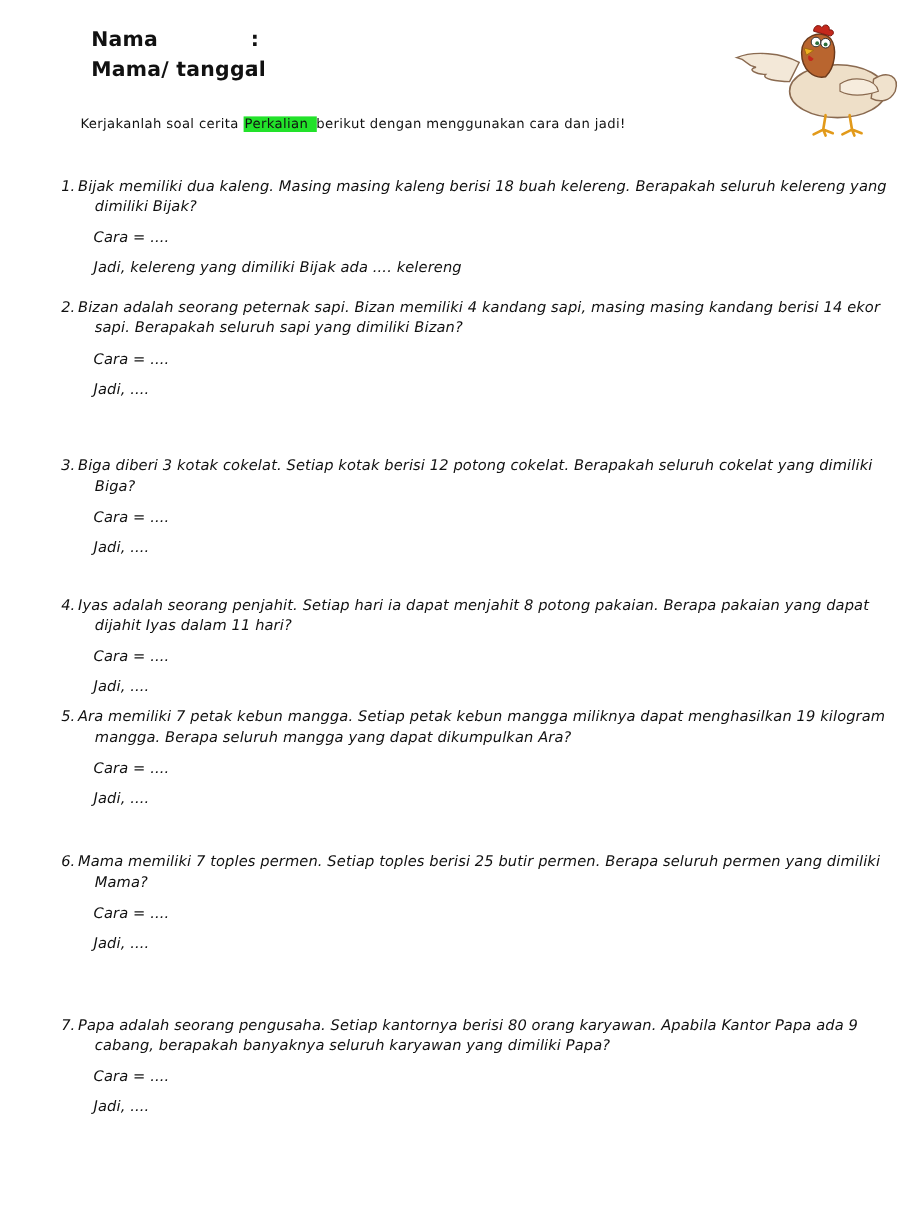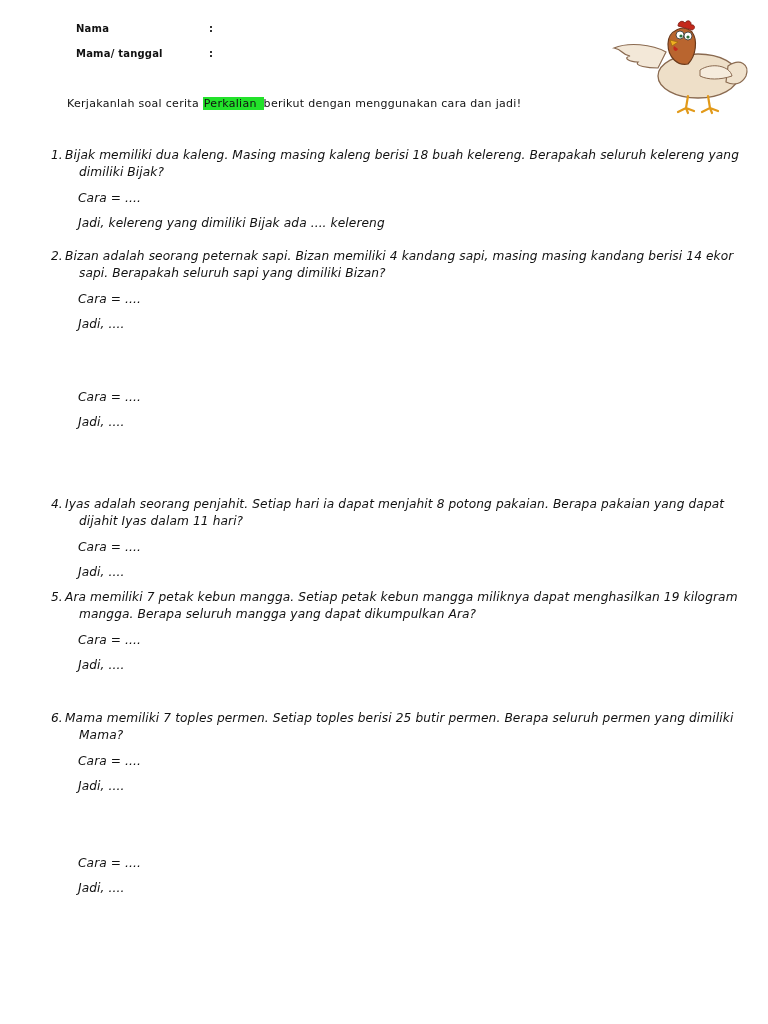--- a/index.html
+++ b/index.html
@@ -1,20 +1,20 @@
 <!DOCTYPE html>
 <html><head>
 <meta charset="utf-8">
 <style>
   html, body { margin: 0; padding: 0; }
   body {
     width: 768px; height: 1024px; background: #ffffff; position: relative; overflow: hidden;
     font-family: "DejaVu Sans", sans-serif; color: #111111;
   }
-  .hdr-row { position: absolute; left: 76px; font-size: 10px; font-weight: bold; letter-spacing: 0.2px; }
+  .hdr-row { position: absolute; left: 76px; font-size: 17px; font-weight: bold; letter-spacing: 0.2px; }
   .hdr-row .colon { position: absolute; left: 133px; top: 0; }
   .instruction { position: absolute; left: 67px; top: 97px; font-size: 11px; font-weight: normal; letter-spacing: 0.3px; white-space: nowrap; }
   .hl { background: #22e22a; padding: 0 3px 0 1px; }
   .chicken { position: absolute; left: 608px; top: 18px; width: 145px; height: 98px; }
   .q { position: absolute; left: 51px; width: 690px; font-size: 12.2px; line-height: 17px; letter-spacing: 0.1px; font-style: italic; }
   .q .stem { display: block; padding-left: 28px; text-indent: -28px; }
   .q .num { display: inline-block; width: 14px; text-indent: 0; }
   .q .sub { display: block; padding-left: 27px; }
   .q .cara { margin-top: 9px; }
   .q .jadi { margin-top: 8px; }
@@ -68,20 +68,21 @@
   <span class="sub jadi">Jadi, kelereng yang dimiliki Bijak ada .... kelereng</span>
 </div>
 
 <div class="q" style="top:248px">
   <span class="stem"><span class="num">2.</span><span>Bizan adalah seorang peternak sapi. Bizan memiliki 4 kandang sapi, masing masing kandang berisi 14 ekor sapi. Berapakah seluruh sapi yang dimiliki Bizan?</span></span>
   <span class="sub cara">Cara = ....</span>
   <span class="sub jadi">Jadi, ....</span>
 </div>
 
 <div class="q" style="top:380px">
+  <span class="stem"><span class="num">3.</span><span>Biga diberi 3 kotak cokelat. Setiap kotak berisi 12 potong cokelat. Berapakah seluruh cokelat yang dimiliki Biga?</span></span>
   <span class="sub cara">Cara = ....</span>
   <span class="sub jadi">Jadi, ....</span>
 </div>
 
 <div class="q" style="top:496px">
   <span class="stem"><span class="num">4.</span><span>Iyas adalah seorang penjahit. Setiap hari ia dapat menjahit 8 potong pakaian. Berapa pakaian yang dapat dijahit Iyas dalam 11 hari?</span></span>
   <span class="sub cara">Cara = ....</span>
   <span class="sub jadi">Jadi, ....</span>
 </div>
 
@@ -91,15 +92,16 @@
   <span class="sub jadi">Jadi, ....</span>
 </div>
 
 <div class="q" style="top:710px">
   <span class="stem"><span class="num">6.</span><span>Mama memiliki 7 toples permen. Setiap toples berisi 25 butir permen. Berapa seluruh permen yang dimiliki Mama?</span></span>
   <span class="sub cara">Cara = ....</span>
   <span class="sub jadi">Jadi, ....</span>
 </div>
 
 <div class="q" style="top:846px">
+  <span class="stem"><span class="num">7.</span><span>Papa adalah seorang pengusaha. Setiap kantornya berisi 80 orang karyawan. Apabila Kantor Papa ada 9 cabang, berapakah banyaknya seluruh karyawan yang dimiliki Papa?</span></span>
   <span class="sub cara">Cara = ....</span>
   <span class="sub jadi">Jadi, ....</span>
 </div>
 
 </body></html>

